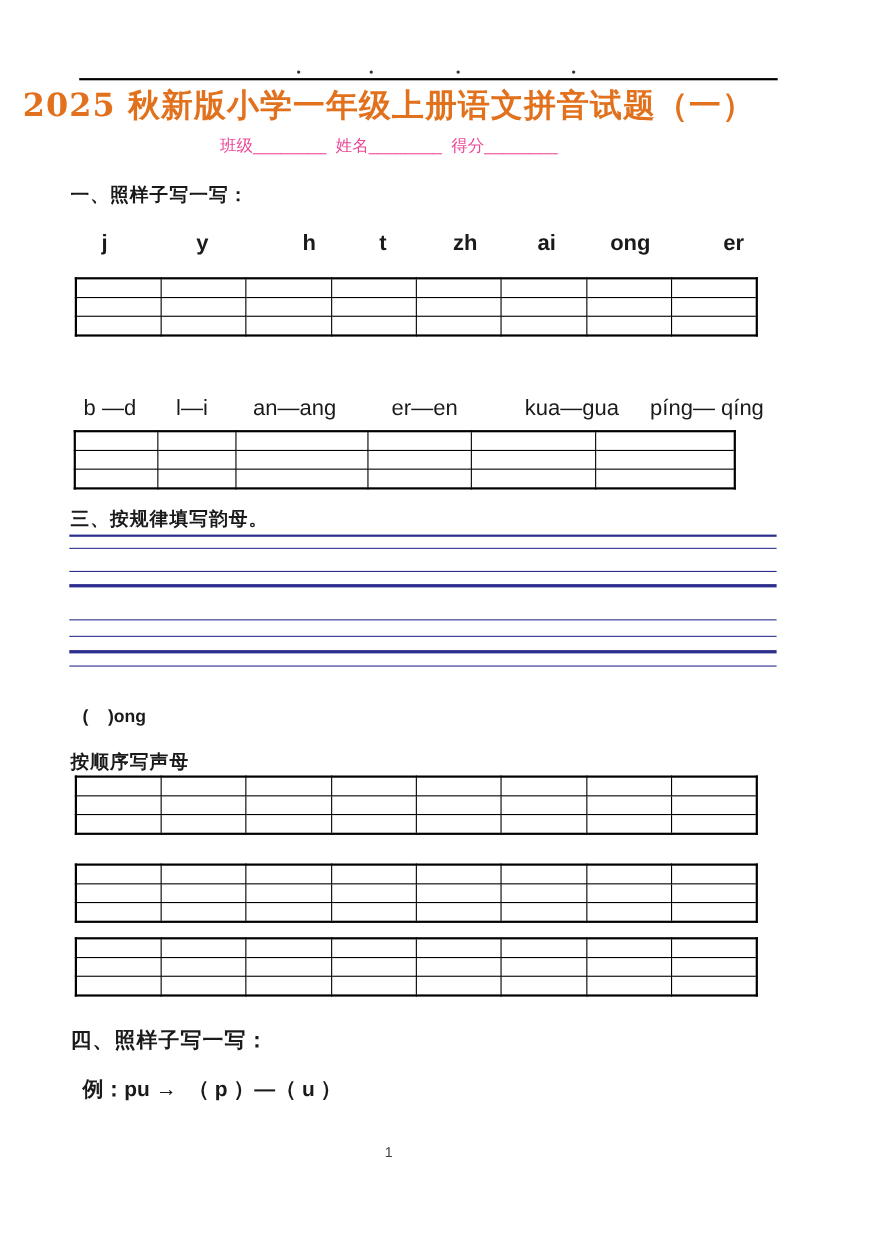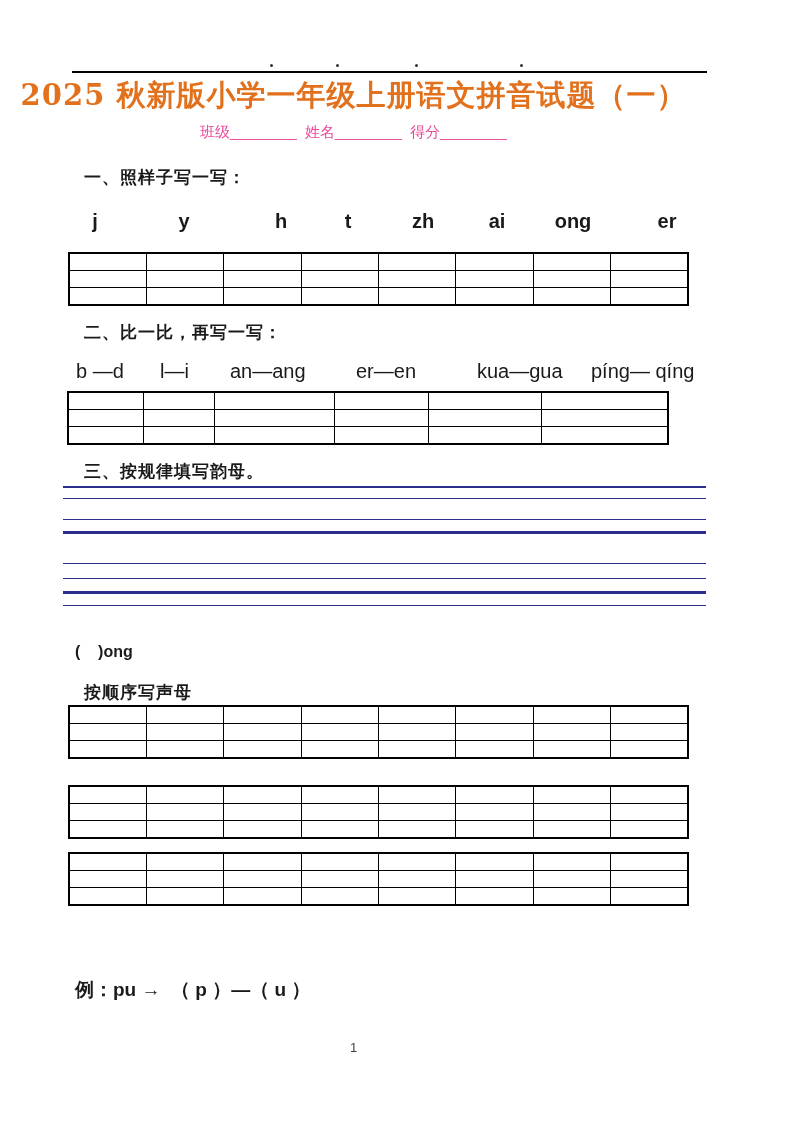--- a/index.html
+++ b/index.html
@@ -10,21 +10,21 @@
   .top-rule{position:absolute;left:72px;top:71px;width:650px;height:2px;background:#000;}
   .dot{position:absolute;top:64px;width:3px;height:3px;background:#333;border-radius:50%;}
   .d1{left:270px}.d2{left:336px}.d3{left:415px}.d4{left:520px}
 
   .title{position:absolute;left:0;top:76px;width:100%;margin:0;text-align:center;
          font-family:"DejaVu Serif",serif;font-weight:bold;font-size:29px;
          color:#E2711D;letter-spacing:1px;}
   .info{position:absolute;left:0;top:123px;width:100%;text-align:center;
         font-size:15px;color:#ec4899;white-space:pre;}
 
-  .heading{position:absolute;left:84px;font-weight:bold;font-size:17px;letter-spacing:1px;white-space:pre;text-align:right;}
+  .heading{position:absolute;left:64px;font-weight:bold;font-size:17px;letter-spacing:1px;white-space:pre;text-align:right;}
   .s1h{top:166px}.s2h{top:321px}.s3h{top:460px}.subh{top:681px}
   .s4h{top:933px;font-size:19px}
   .example{position:absolute;left:75px;top:977px;font-weight:bold;font-size:19px;white-space:pre;}
 
   
   .ltr{position:absolute;top:210px;transform:translateX(-50%);
        font-weight:bold;font-size:20px;white-space:pre;}
   .L0{left:95px}.L1{left:184px}.L2{left:281px}.L3{left:348px}
   .L4{left:423px}.L5{left:497px}.L6{left:573px}.L7{left:667px}
 
@@ -106,21 +106,20 @@
           <td></td>
           <td></td>
           <td></td>
           <td></td>
           <td></td>
           <td></td>
         </tr>
   </tbody>
     </table>
 
-  <div class="heading s2h">二、比一比，再写一写：</div>
   <div>
     <span class="pr P0">b —d</span>
     <span class="pr P1">l—i</span>
     <span class="pr P2">an—ang</span>
     <span class="pr P3">er—en</span>
     <span class="pr P4">kua—gua</span>
     <span class="pr P5">píng— qíng</span>
   </div>
   <table class="wt t2">
     <colgroup>
@@ -271,16 +270,17 @@
           <td></td>
           <td></td>
           <td></td>
           <td></td>
           <td></td>
           <td></td>
         </tr>
   </tbody>
     </table>
 
+  <div class="heading s4h">四、照样子写一写：</div>
   <div class="example">例：pu →  （ p ）—（ u ）</div>
 
   <div class="pagenum">1</div>
 </div>
 
 </body></html>

